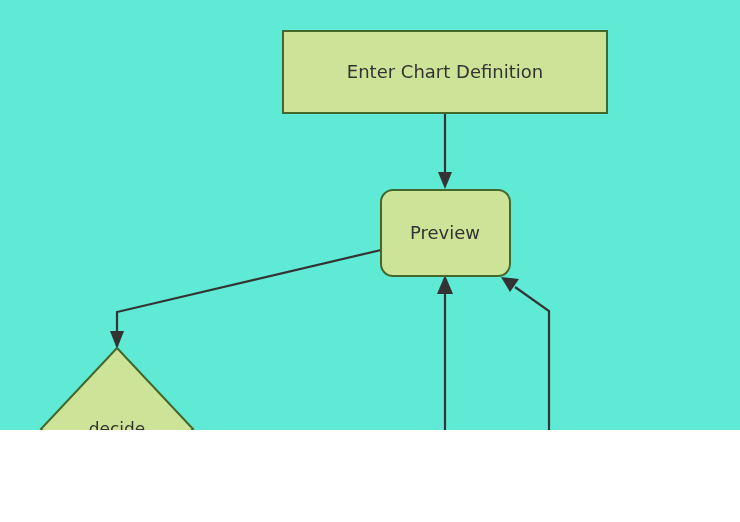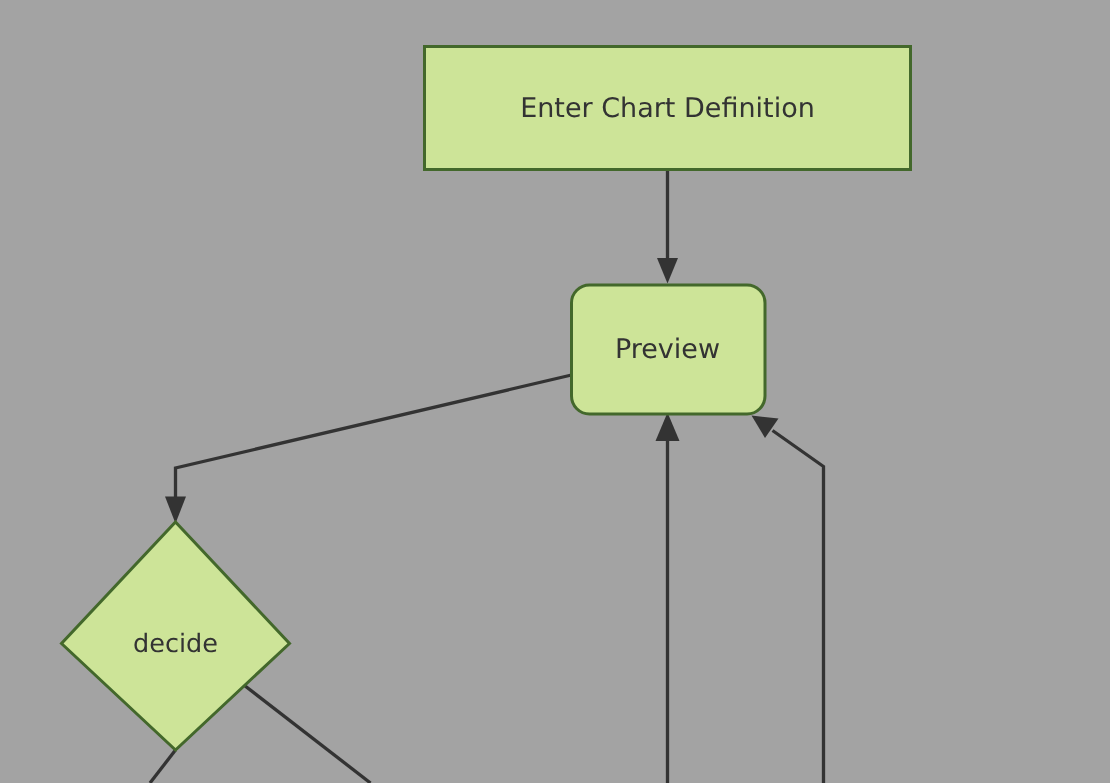--- a/index.html
+++ b/index.html
@@ -6,22 +6,22 @@
     margin: 0;
     padding: 0;
     background: #ffffff;
   }
   body {
     font-family: "DejaVu Sans", "Liberation Sans", sans-serif;
   }
   #diagram-root {
     position: relative;
     width: 740px;
-    height: 522px;
-    background: #a3a3a3;
+    height: 430px;
+    background: #5eead4;
     overflow: hidden;
   }
   #flow-svg {
     position: absolute;
     left: 0;
     top: 0;
     width: 740px;
     height: 522px;
     display: block;
   }

